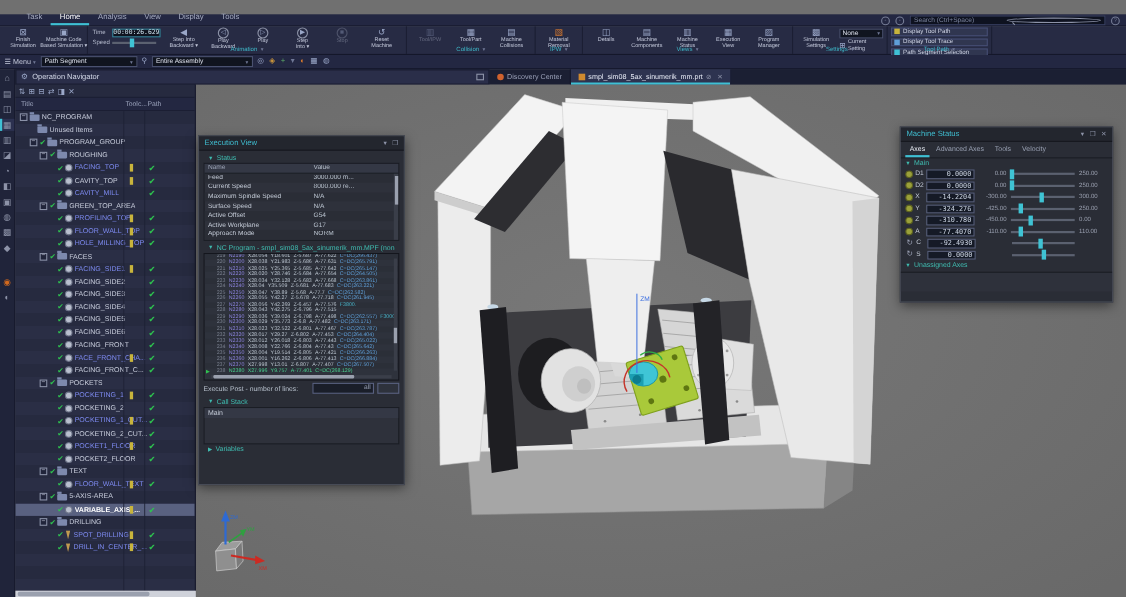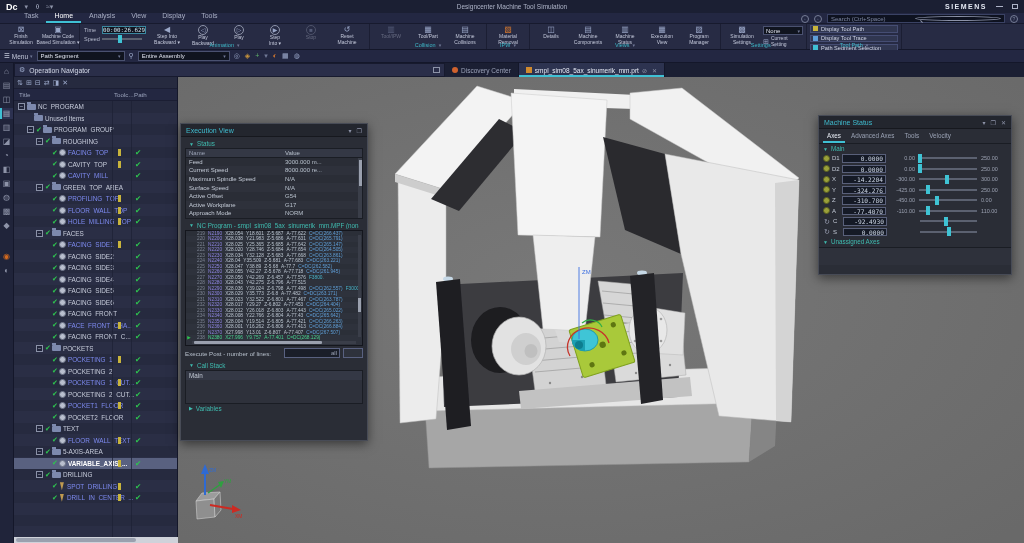--- a/index.html
+++ b/index.html
@@ -144,32 +144,20 @@
   .axrow .tr{flex:1;height:2px;background:#5b6170;position:relative;margin:0 2px;}
   .axrow .hd{position:absolute;top:-3.5px;width:4px;height:9px;background:#3fc3d4;}
   .axrow .mx{width:26px;font-size:5.5px;color:#9aa0b0;flex:none;}
   .msempty{height:18px;background:#2e313b;border-top:1px solid #1a1d24;margin-top:1px;}
 </style>
 </head>
 <body>
 
 <div id="app">
 
-  <div class="titlebar">
-    <span class="logo">Dc</span>
-    <span class="tb-ic">▾</span>
-    <span class="mic"></span>
-    <span class="tb-ic">≈▾</span>
-    <span class="tb-title">Designcenter Machine Tool Simulation</span>
-    <span class="tb-right">
-      <span class="brand">SIEMENS</span>
-      <span class="win-min"></span>
-      <span class="win-rest"></span>
-    </span>
-  </div>
 
   <div class="menurow">
     <span id="menu-tabs" style="display:flex;">
         <span class="mtab">Task</span>
         <span class="mtab active">Home</span>
         <span class="mtab">Analysis</span>
         <span class="mtab">View</span>
         <span class="mtab">Display</span>
         <span class="mtab">Tools</span>
       </span>

